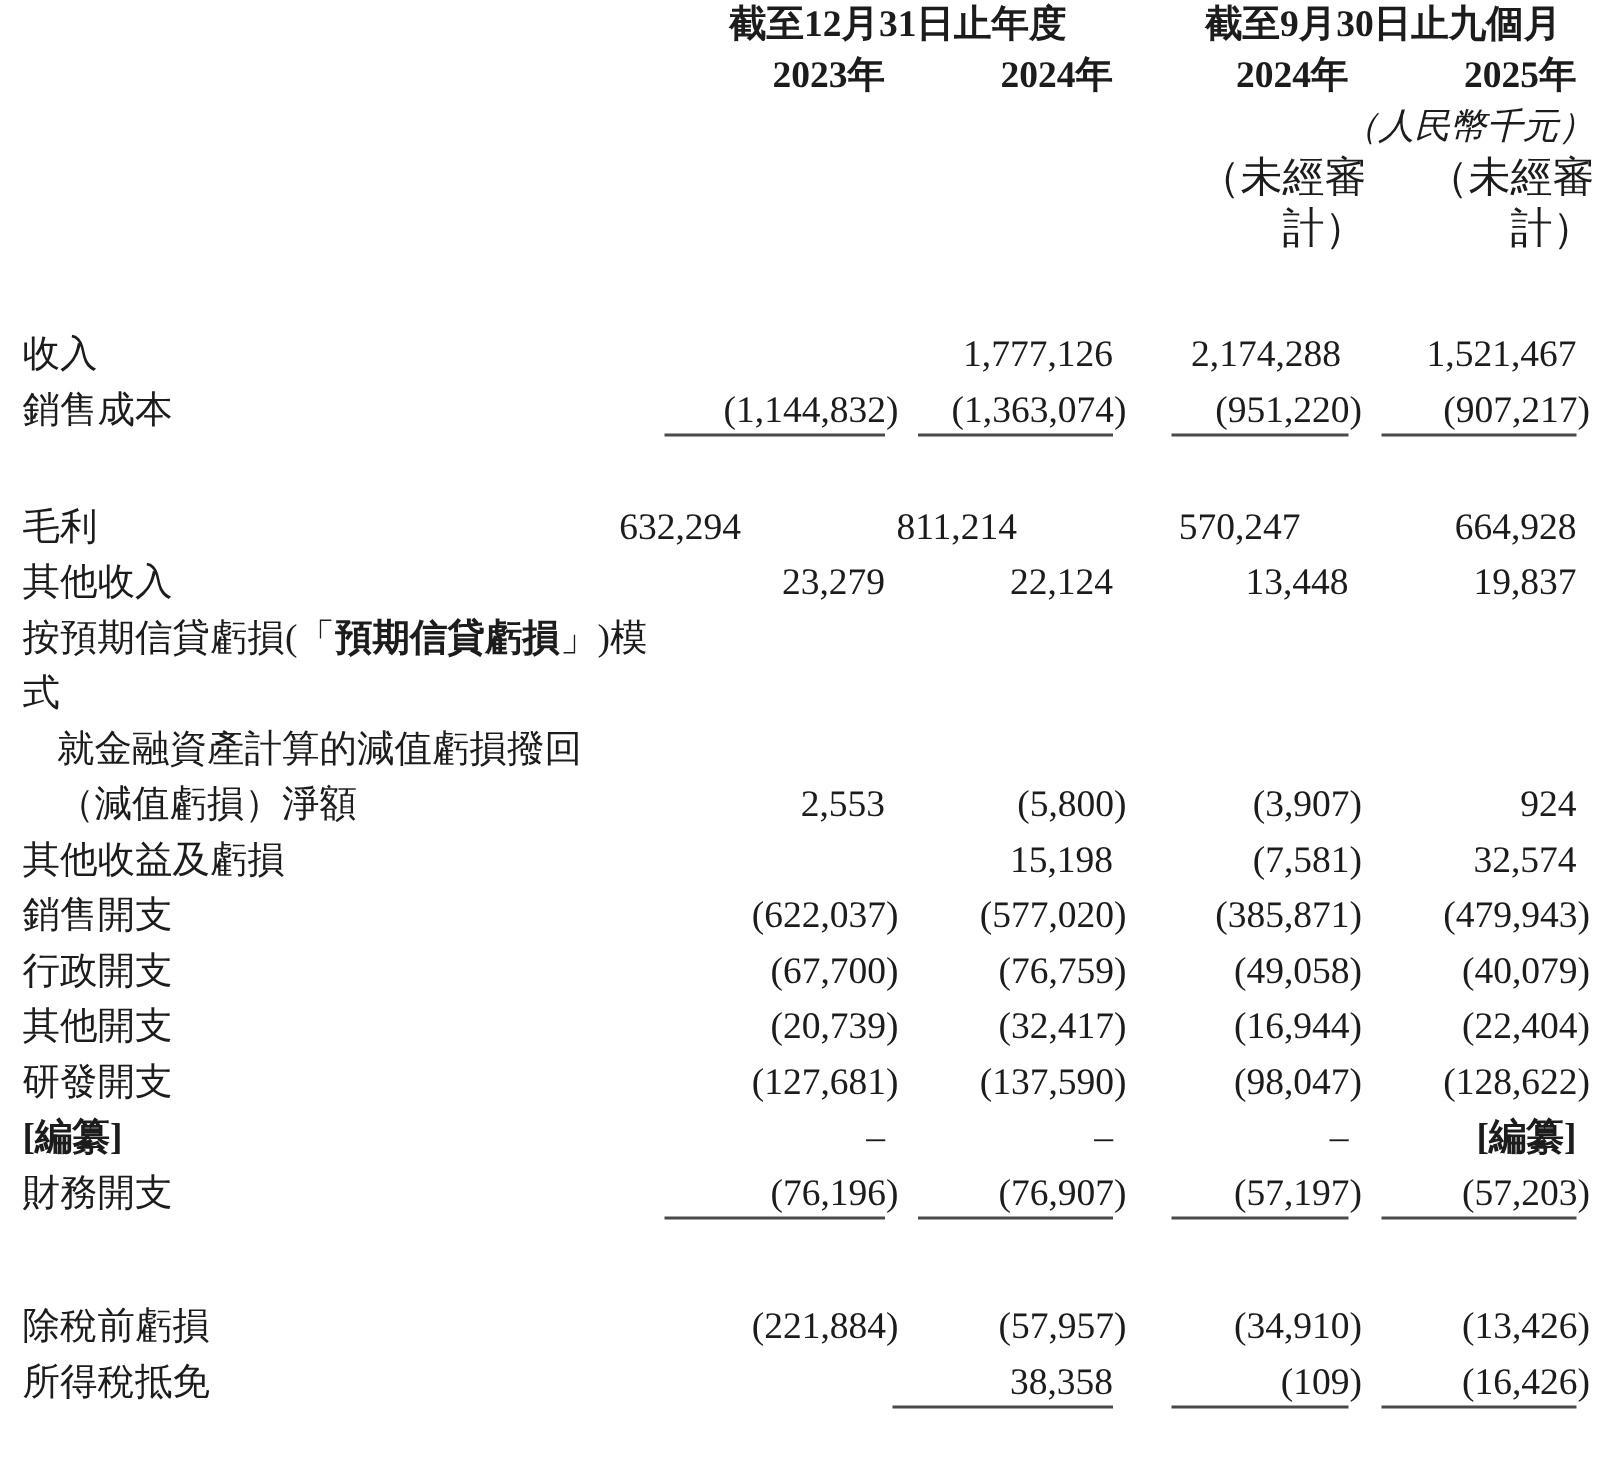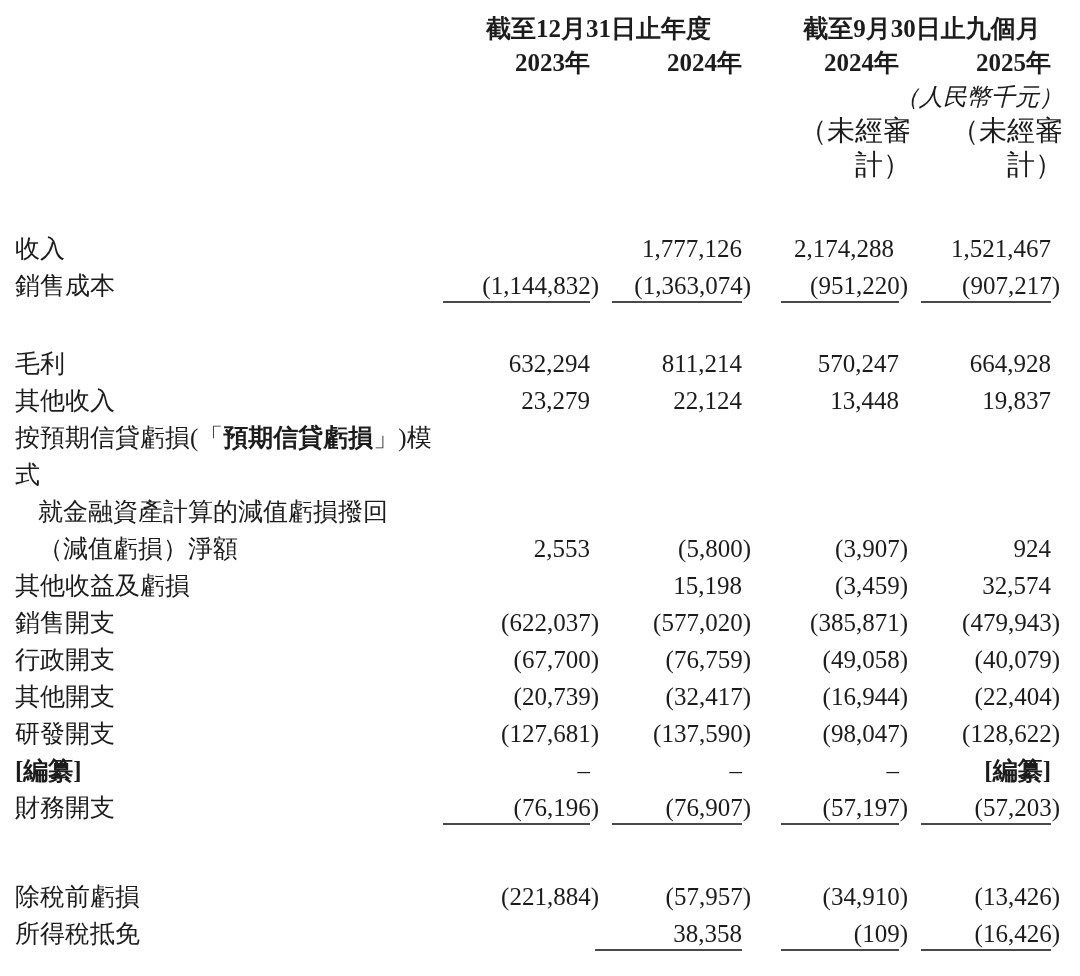--- a/index.html
+++ b/index.html
@@ -12,21 +12,21 @@
   }
   body {
     font-family: "Liberation Serif", "DejaVu Serif", serif;
     color: #1c1c1c;
     font-size: 25px;
   }
   .sheet {
     box-sizing: border-box;
     width: 1080px;
     height: 960px;
-    padding: 12px 17px 0 15px;
+    padding: 0 17px 0 15px;
   }
   
   .hrow {
     display: flex;
     align-items: flex-end;
     line-height: 34px;
   }
   .trow {
     display: flex;
     align-items: flex-end;
@@ -140,21 +140,21 @@
         <div class="cell c2">
           <div class="inner"><span class="hang">(1,363,074)</span></div>
         </div>
         <div class="cell c3">
           <div class="inner"><span class="hang">(951,220)</span></div>
         </div>
         <div class="cell c4">
           <div class="inner"><span class="hang">(907,217)</span></div>
         </div>
       </div>
-      <div class="trow" style="margin-top: 41px;">
+      <div class="trow" style="margin-top: 41px; gap: 32px;">
         <div class="label">毛利</div>
         <div class="cell c1">
           <div class="inner"><span>632,294</span></div>
         </div>
         <div class="cell c2">
           <div class="inner"><span>811,214</span></div>
         </div>
         <div class="cell c3">
           <div class="inner"><span>570,247</span></div>
         </div>
@@ -195,21 +195,21 @@
         <div class="cell c4">
           <div class="inner"><span>924</span></div>
         </div>
       </div>
       <div class="trow">
         <div class="label">其他收益及虧損</div>
         <div class="cell c2">
           <div class="inner"><span>15,198</span></div>
         </div>
         <div class="cell c3">
-          <div class="inner"><span class="hang">(3,459)</span></div>
+          <div class="inner"><span class="hang">(7,581)</span></div>
         </div>
         <div class="cell c4">
           <div class="inner"><span>32,574</span></div>
         </div>
       </div>
       <div class="trow">
         <div class="label">銷售開支</div>
         <div class="cell c1">
           <div class="inner"><span class="hang">(622,037)</span></div>
         </div>

